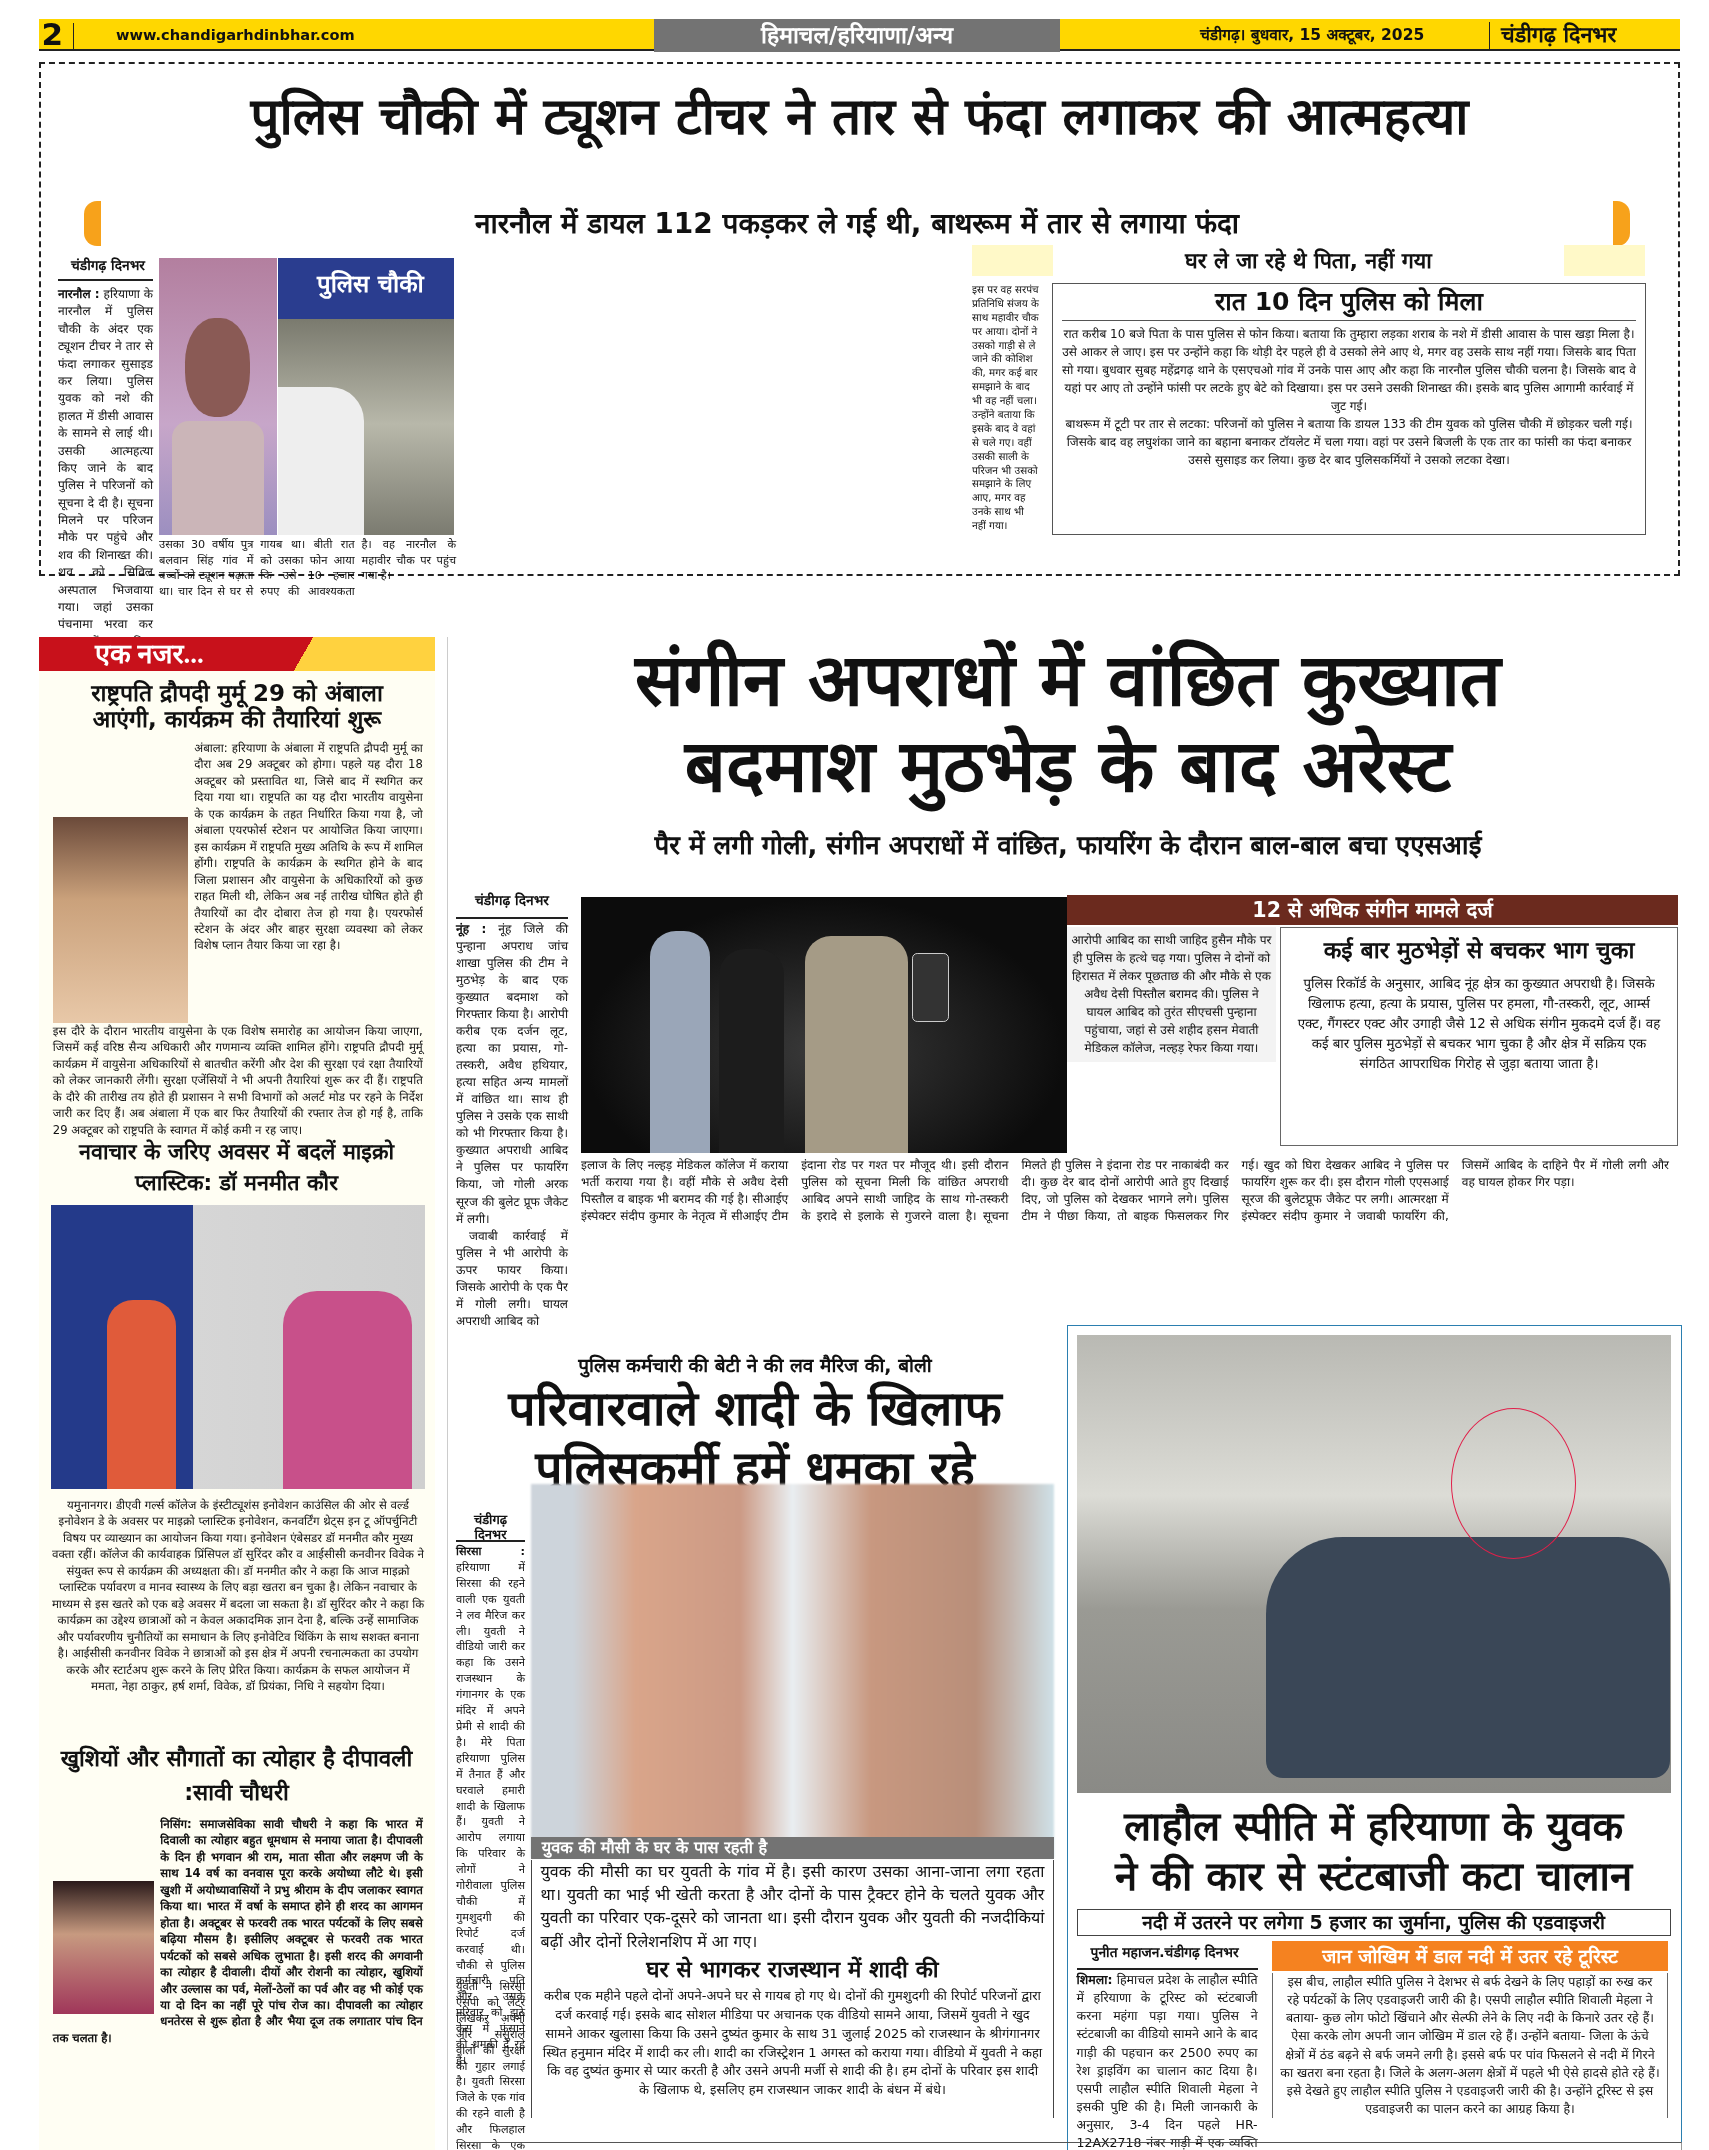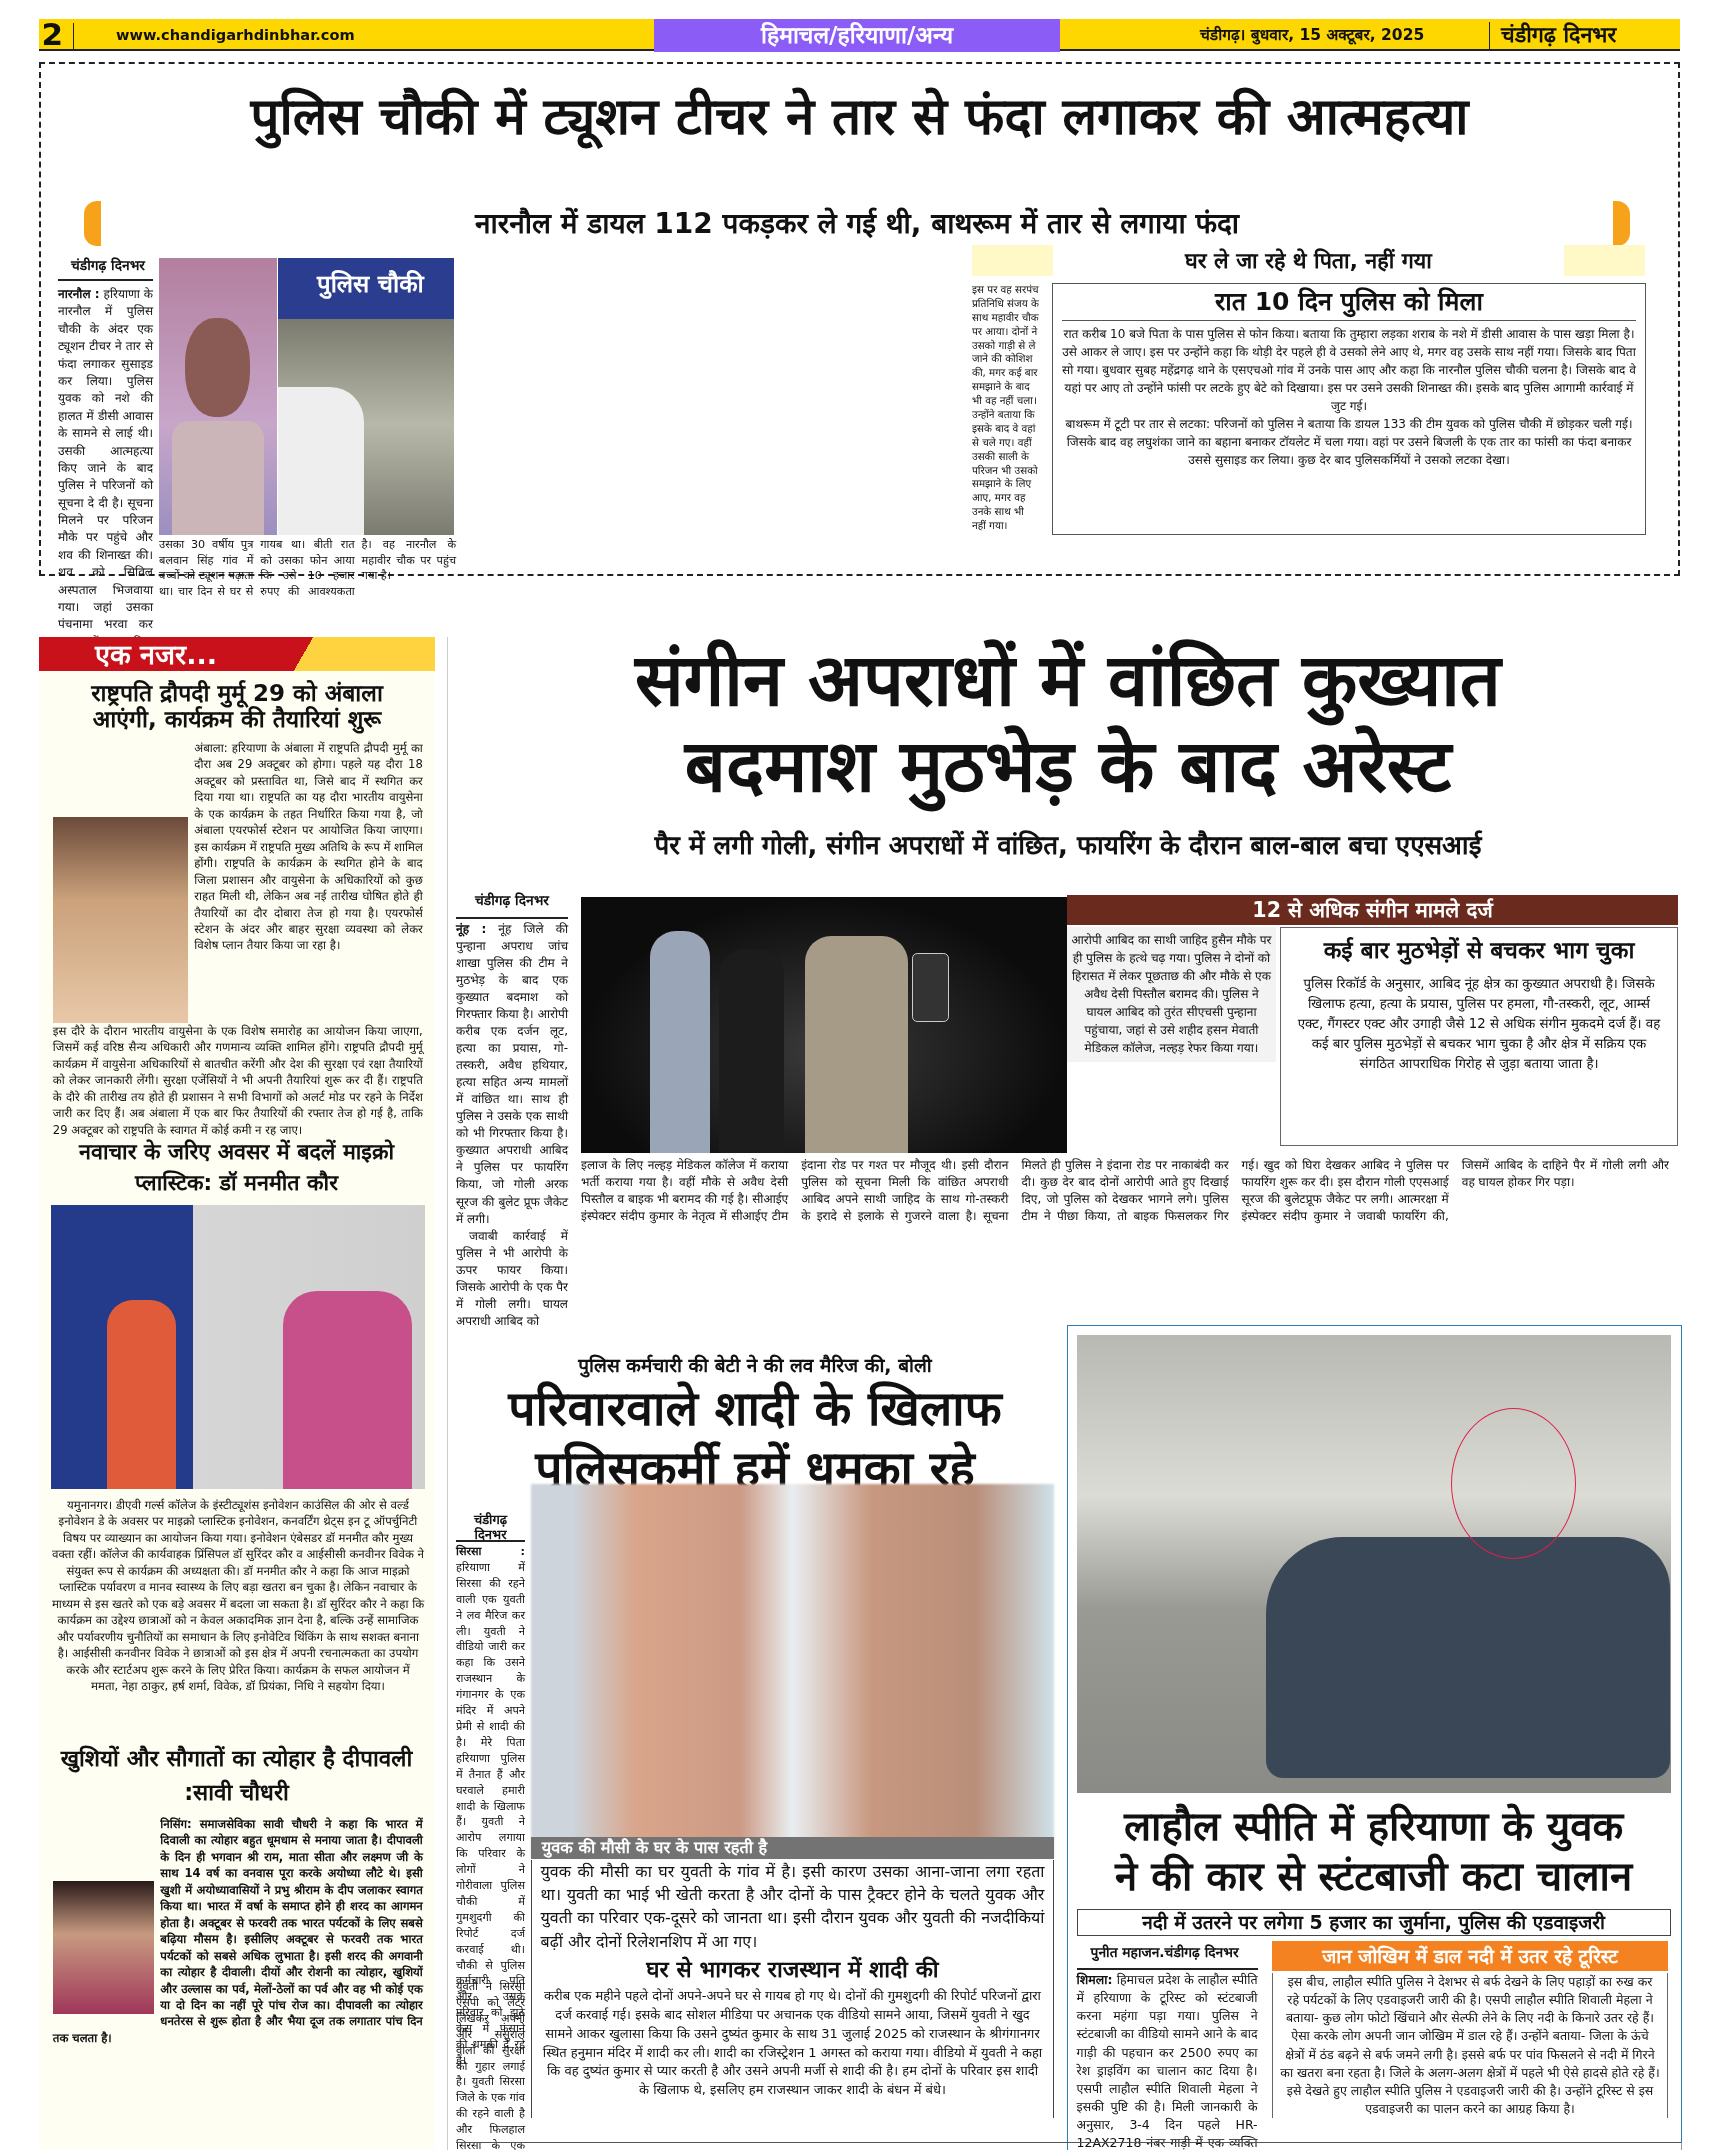--- a/index.html
+++ b/index.html
@@ -11,21 +11,21 @@
   .photo{background:#777;overflow:hidden;}
   .dash-box{border:2.6px dashed #222;}
 </style>
 </head>
 <body>
 
 <div class="abs" style="left:39px;top:19.4px;width:1641px;height:32px;background:#FFD700;border-bottom:2.2px solid #222;">
   <div class="abs hd" style="left:2.6px;top:-2.6px;font-size:31px;">2</div>
   <div class="abs" style="left:34px;top:3.4px;width:1.3px;height:26px;background:#222;"></div>
   <div class="abs hd" style="left:77px;top:7.7px;font-size:14.6px;">www.chandigarhdinbhar.com</div>
-  <div class="abs hd c" style="left:615px;top:-0.9px;width:406px;height:33px;background:#8b5cf6;color:#fff;font-size:23px;line-height:33px;">हिमाचल/हरियाणा/अन्य</div>
+  <div class="abs hd c" style="left:615px;top:-0.9px;width:406px;height:33px;background:#737373;color:#fff;font-size:23px;line-height:33px;">हिमाचल/हरियाणा/अन्य</div>
   <div class="abs hd" style="left:1161px;top:7.7px;font-size:15.5px;">चंडीगढ़। बुधवार, 15 अक्टूबर, 2025</div>
   <div class="abs" style="left:1450px;top:2.6px;width:1.3px;height:27px;background:#222;"></div>
   <div class="abs hd" style="left:1462px;top:3.4px;font-size:21.5px;">चंडीगढ़ दिनभर</div>
 </div>
 
 <div class="abs dash-box" style="left:39px;top:62px;width:1641px;height:514px;border-style:dashed;">
   <div class="abs hd c" style="left:0;top:24px;width:1637px;font-size:51px;">पुलिस चौकी में ट्यूशन टीचर ने तार से फंदा लगाकर की आत्महत्या</div>
   <div class="abs hd c" style="left:43px;top:137px;width:1546px;height:45px;line-height:45px;font-size:28px;background:#fff;border-left:17px solid #F7A21B;border-right:17px solid #F7A21B;border-radius:13px;">नारनौल में डायल 112 पकड़कर ले गई थी, बाथरूम में तार से लगाया फंदा</div>
 
   <div class="abs hd c" style="left:24px;top:194px;width:86px;font-size:13.8px;">चंडीगढ़ दिनभर</div>
@@ -52,21 +52,21 @@
   <div class="abs hd c" style="left:931px;top:181px;width:673px;height:31px;line-height:31px;font-size:21.5px;background:linear-gradient(90deg,#FFF9C8 0,#FFF9C8 12%,#fff 12%,#fff 88%,#FFF9C8 88%);">घर ले जा रहे थे पिता, नहीं गया</div>
   <div class="abs body" style="left:931px;top:219px;width:69px;font-size:10.3px;line-height:1.35;text-align:left;">इस पर वह सरपंच प्रतिनिधि संजय के साथ महावीर चौक पर आया। दोनों ने उसको गाड़ी से ले जाने की कोशिश की, मगर कई बार समझाने के बाद भी वह नहीं चला। उन्होंने बताया कि इसके बाद वे वहां से चले गए। वहीं उसकी साली के परिजन भी उसको समझाने के लिए आए, मगर वह उनके साथ भी नहीं गया।</div>
   <div class="abs" style="left:1011px;top:219px;width:594px;height:252px;border:1.3px solid #555;padding:4.3px 8.6px;">
     <div class="hd c" style="font-size:25px;border-bottom:1.7px solid #555;padding-bottom:2.6px;">रात 10 दिन पुलिस को मिला</div>
     <div class="body c" style="font-size:12px;line-height:1.5;margin-top:4.3px;">रात करीब 10 बजे पिता के पास पुलिस से फोन किया। बताया कि तुम्हारा लड़का शराब के नशे में डीसी आवास के पास खड़ा मिला है। उसे आकर ले जाए। इस पर उन्होंने कहा कि थोड़ी देर पहले ही वे उसको लेने आए थे, मगर वह उसके साथ नहीं गया। जिसके बाद पिता सो गया। बुधवार सुबह महेंद्रगढ़ थाने के एसएचओ गांव में उनके पास आए और कहा कि नारनौल पुलिस चौकी चलना है। जिसके बाद वे यहां पर आए तो उन्होंने फांसी पर लटके हुए बेटे को दिखाया। इस पर उसने उसकी शिनाख्त की। इसके बाद पुलिस आगामी कार्रवाई में जुट गई।</div>
     <div class="body c" style="font-size:12px;line-height:1.5;">बाथरूम में टूटी पर तार से लटका: परिजनों को पुलिस ने बताया कि डायल 133 की टीम युवक को पुलिस चौकी में छोड़कर चली गई। जिसके बाद वह लघुशंका जाने का बहाना बनाकर टॉयलेट में चला गया। वहां पर उसने बिजली के एक तार का फांसी का फंदा बनाकर उससे सुसाइड कर लिया। कुछ देर बाद पुलिसकर्मियों ने उसको लटका देखा।</div>
   </div>
 </div>
 
 <div class="abs" style="left:39px;top:637px;width:396px;height:1992px;background:#FFFEF3;">
-  <div class="abs hd" style="left:0;top:0;width:396px;height:34px;background:linear-gradient(120deg,#C8111B 0,#C8111B 66%,#FFD23F 66%);">
+  <div class="abs hd" style="left:0;top:0;width:396px;height:34px;background:linear-gradient(120deg,#C8111B 0,#C8111B 66%,#FFD23F 66%);font-family:Liberation Serif, serif;">
     <span style="position:absolute;left:56px;top:1.7px;color:#fff;font-size:27px;">एक नजर...</span>
   </div>
 
   <div class="abs hd c" style="left:21.5px;top:43px;width:353px;font-size:23px;">राष्ट्रपति द्रौपदी मुर्मू 29 को अंबाला आएंगी, कार्यक्रम की तैयारियां शुरू</div>
   <div class="abs body" style="left:13.8px;top:103px;width:370px;font-size:11.6px;line-height:1.42;">
     <div class="photo" style="float:left;width:135px;height:206px;margin:77px 6.5px 0 0;background:linear-gradient(180deg,#6b4a3a,#caa17b 40%,#e8c8a8);"></div>
     <span>अंबाला: हरियाणा के अंबाला में राष्ट्रपति द्रौपदी मुर्मू का दौरा अब 29 अक्टूबर को होगा। पहले यह दौरा 18 अक्टूबर को प्रस्तावित था, जिसे बाद में स्थगित कर दिया गया था। राष्ट्रपति का यह दौरा भारतीय वायुसेना के एक कार्यक्रम के तहत निर्धारित किया गया है, जो अंबाला एयरफोर्स स्टेशन पर आयोजित किया जाएगा। इस कार्यक्रम में राष्ट्रपति मुख्य अतिथि के रूप में शामिल होंगी। राष्ट्रपति के कार्यक्रम के स्थगित होने के बाद जिला प्रशासन और वायुसेना के अधिकारियों को कुछ राहत मिली थी, लेकिन अब नई तारीख घोषित होते ही तैयारियों का दौर दोबारा तेज हो गया है। एयरफोर्स स्टेशन के अंदर और बाहर सुरक्षा व्यवस्था को लेकर विशेष प्लान तैयार किया जा रहा है।</span>
     <div style="clear:both;">इस दौरे के दौरान भारतीय वायुसेना के एक विशेष समारोह का आयोजन किया जाएगा, जिसमें कई वरिष्ठ सैन्य अधिकारी और गणमान्य व्यक्ति शामिल होंगे। राष्ट्रपति द्रौपदी मुर्मू कार्यक्रम में वायुसेना अधिकारियों से बातचीत करेंगी और देश की सुरक्षा एवं रक्षा तैयारियों को लेकर जानकारी लेंगी। सुरक्षा एजेंसियों ने भी अपनी तैयारियां शुरू कर दी हैं। राष्ट्रपति के दौरे की तारीख तय होते ही प्रशासन ने सभी विभागों को अलर्ट मोड पर रहने के निर्देश जारी कर दिए हैं। अब अंबाला में एक बार फिर तैयारियों की रफ्तार तेज हो गई है, ताकि 29 अक्टूबर को राष्ट्रपति के स्वागत में कोई कमी न रह जाए।</div>
   </div>
 

